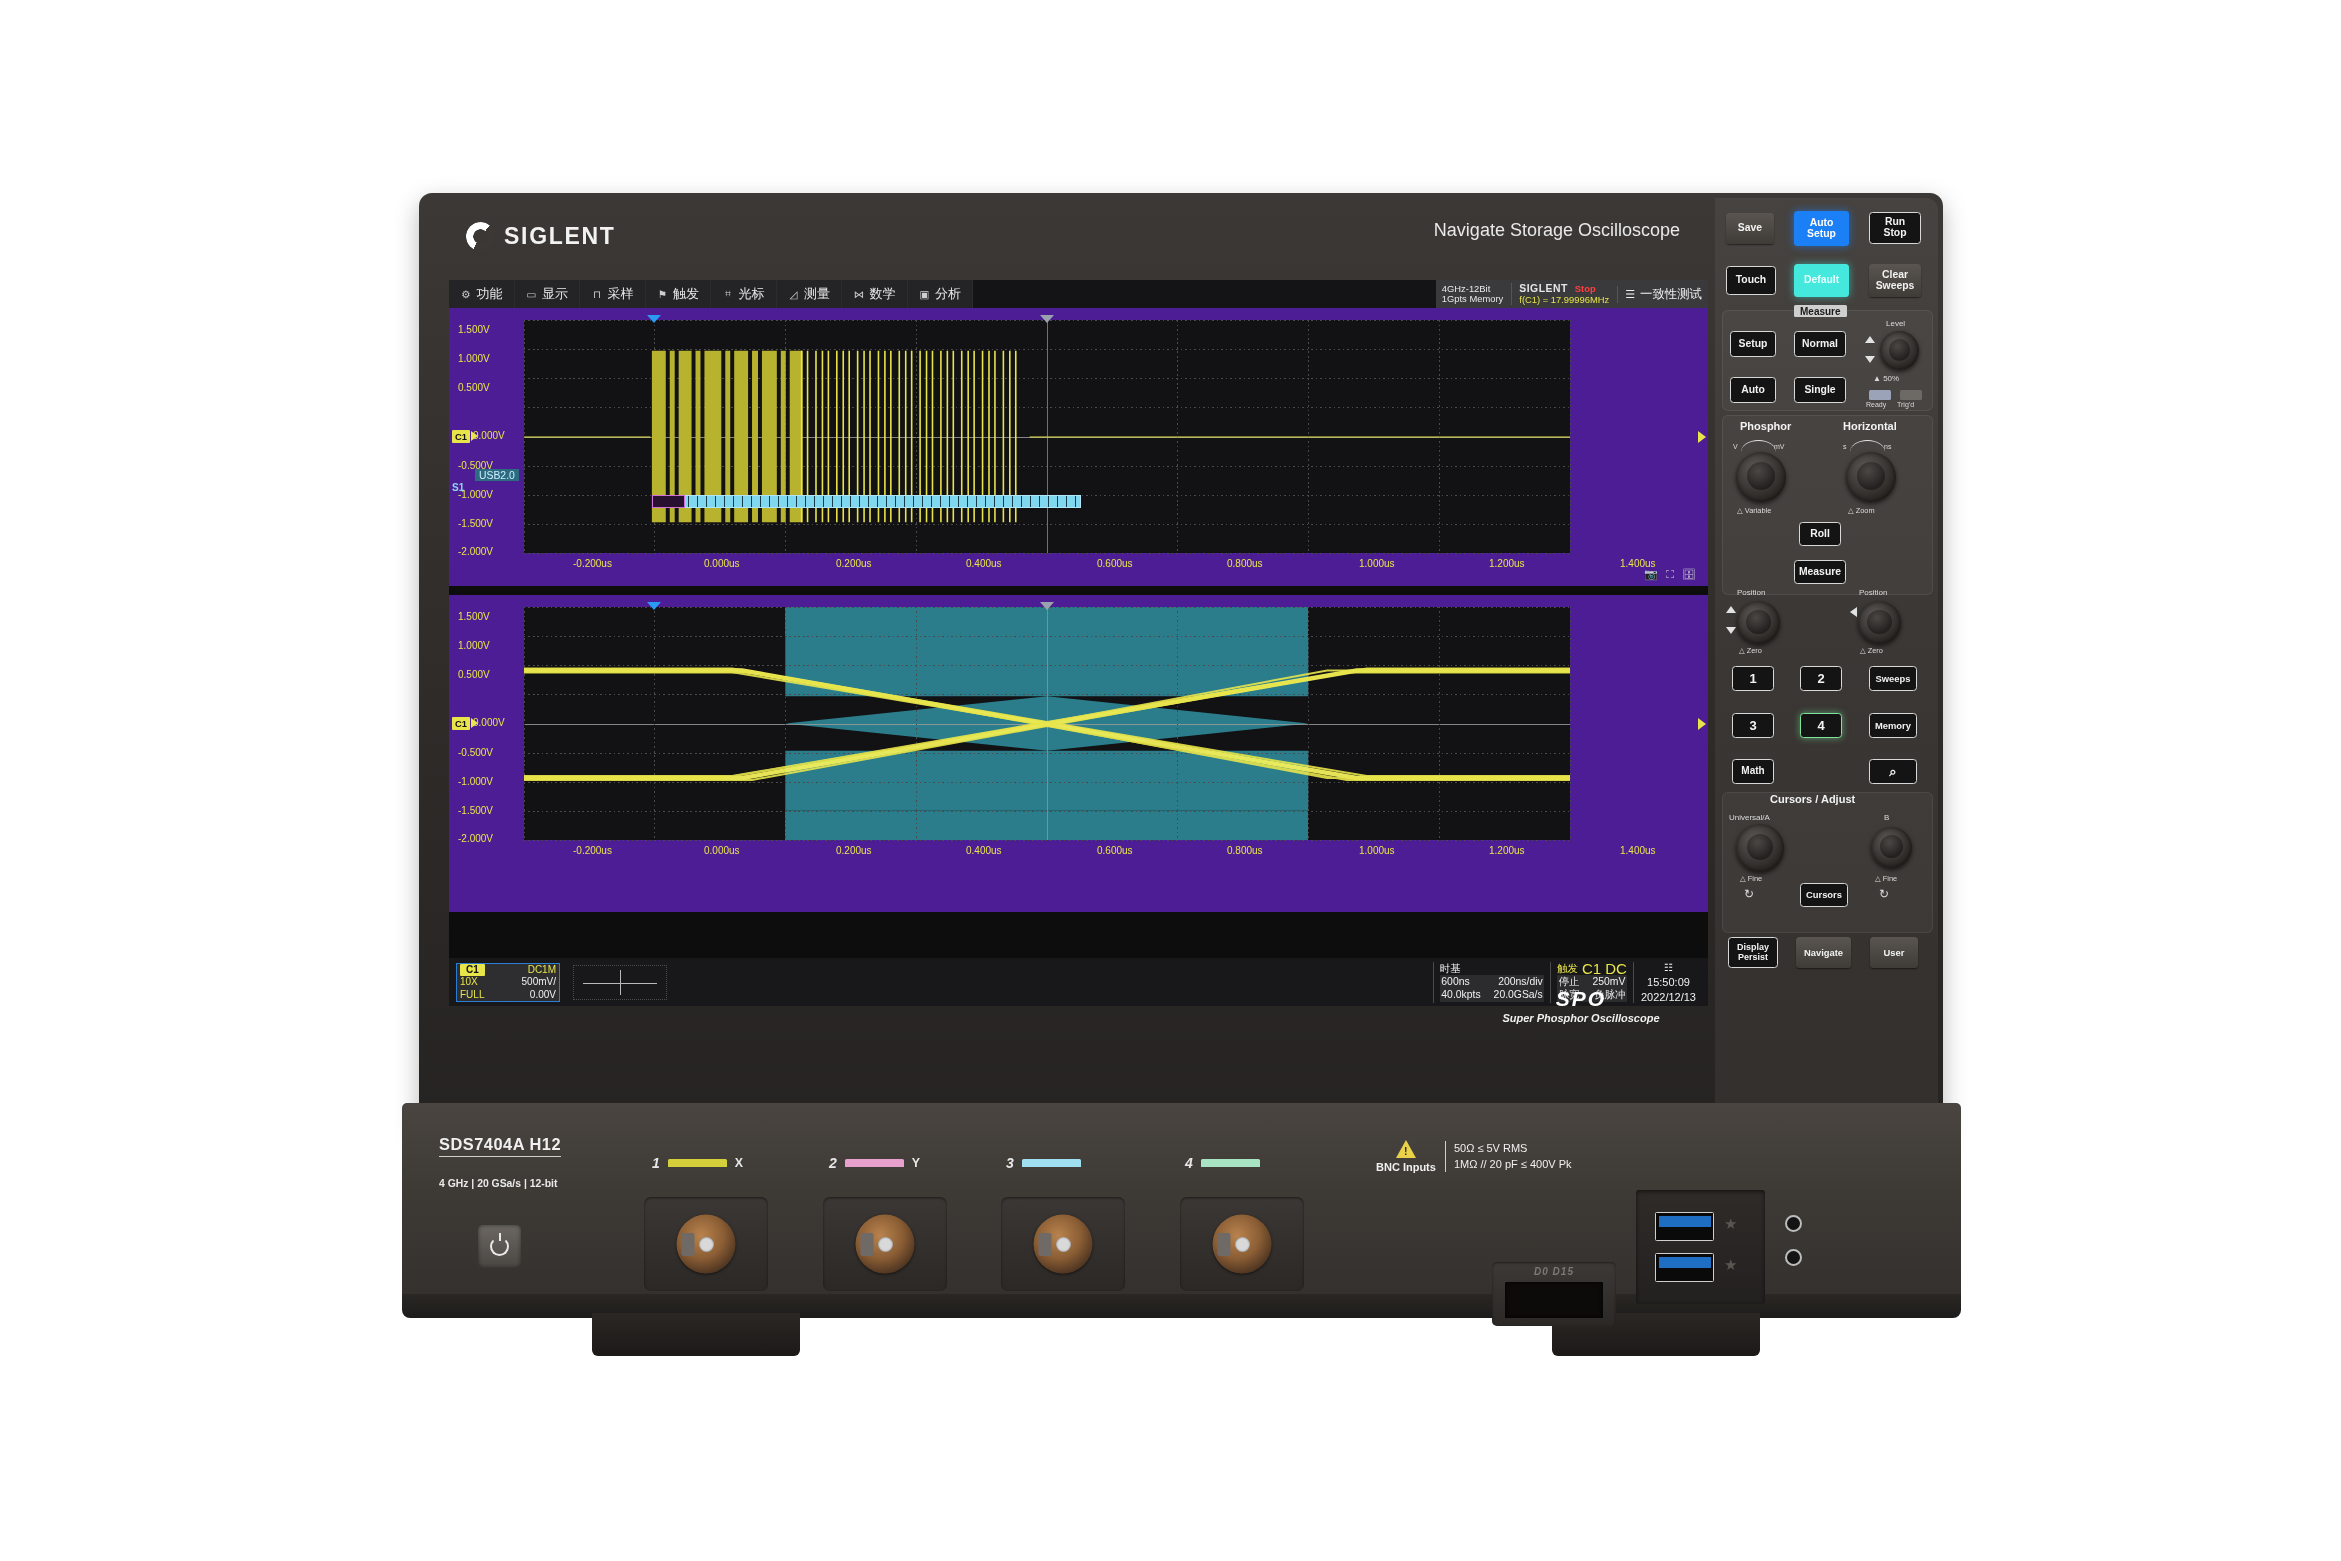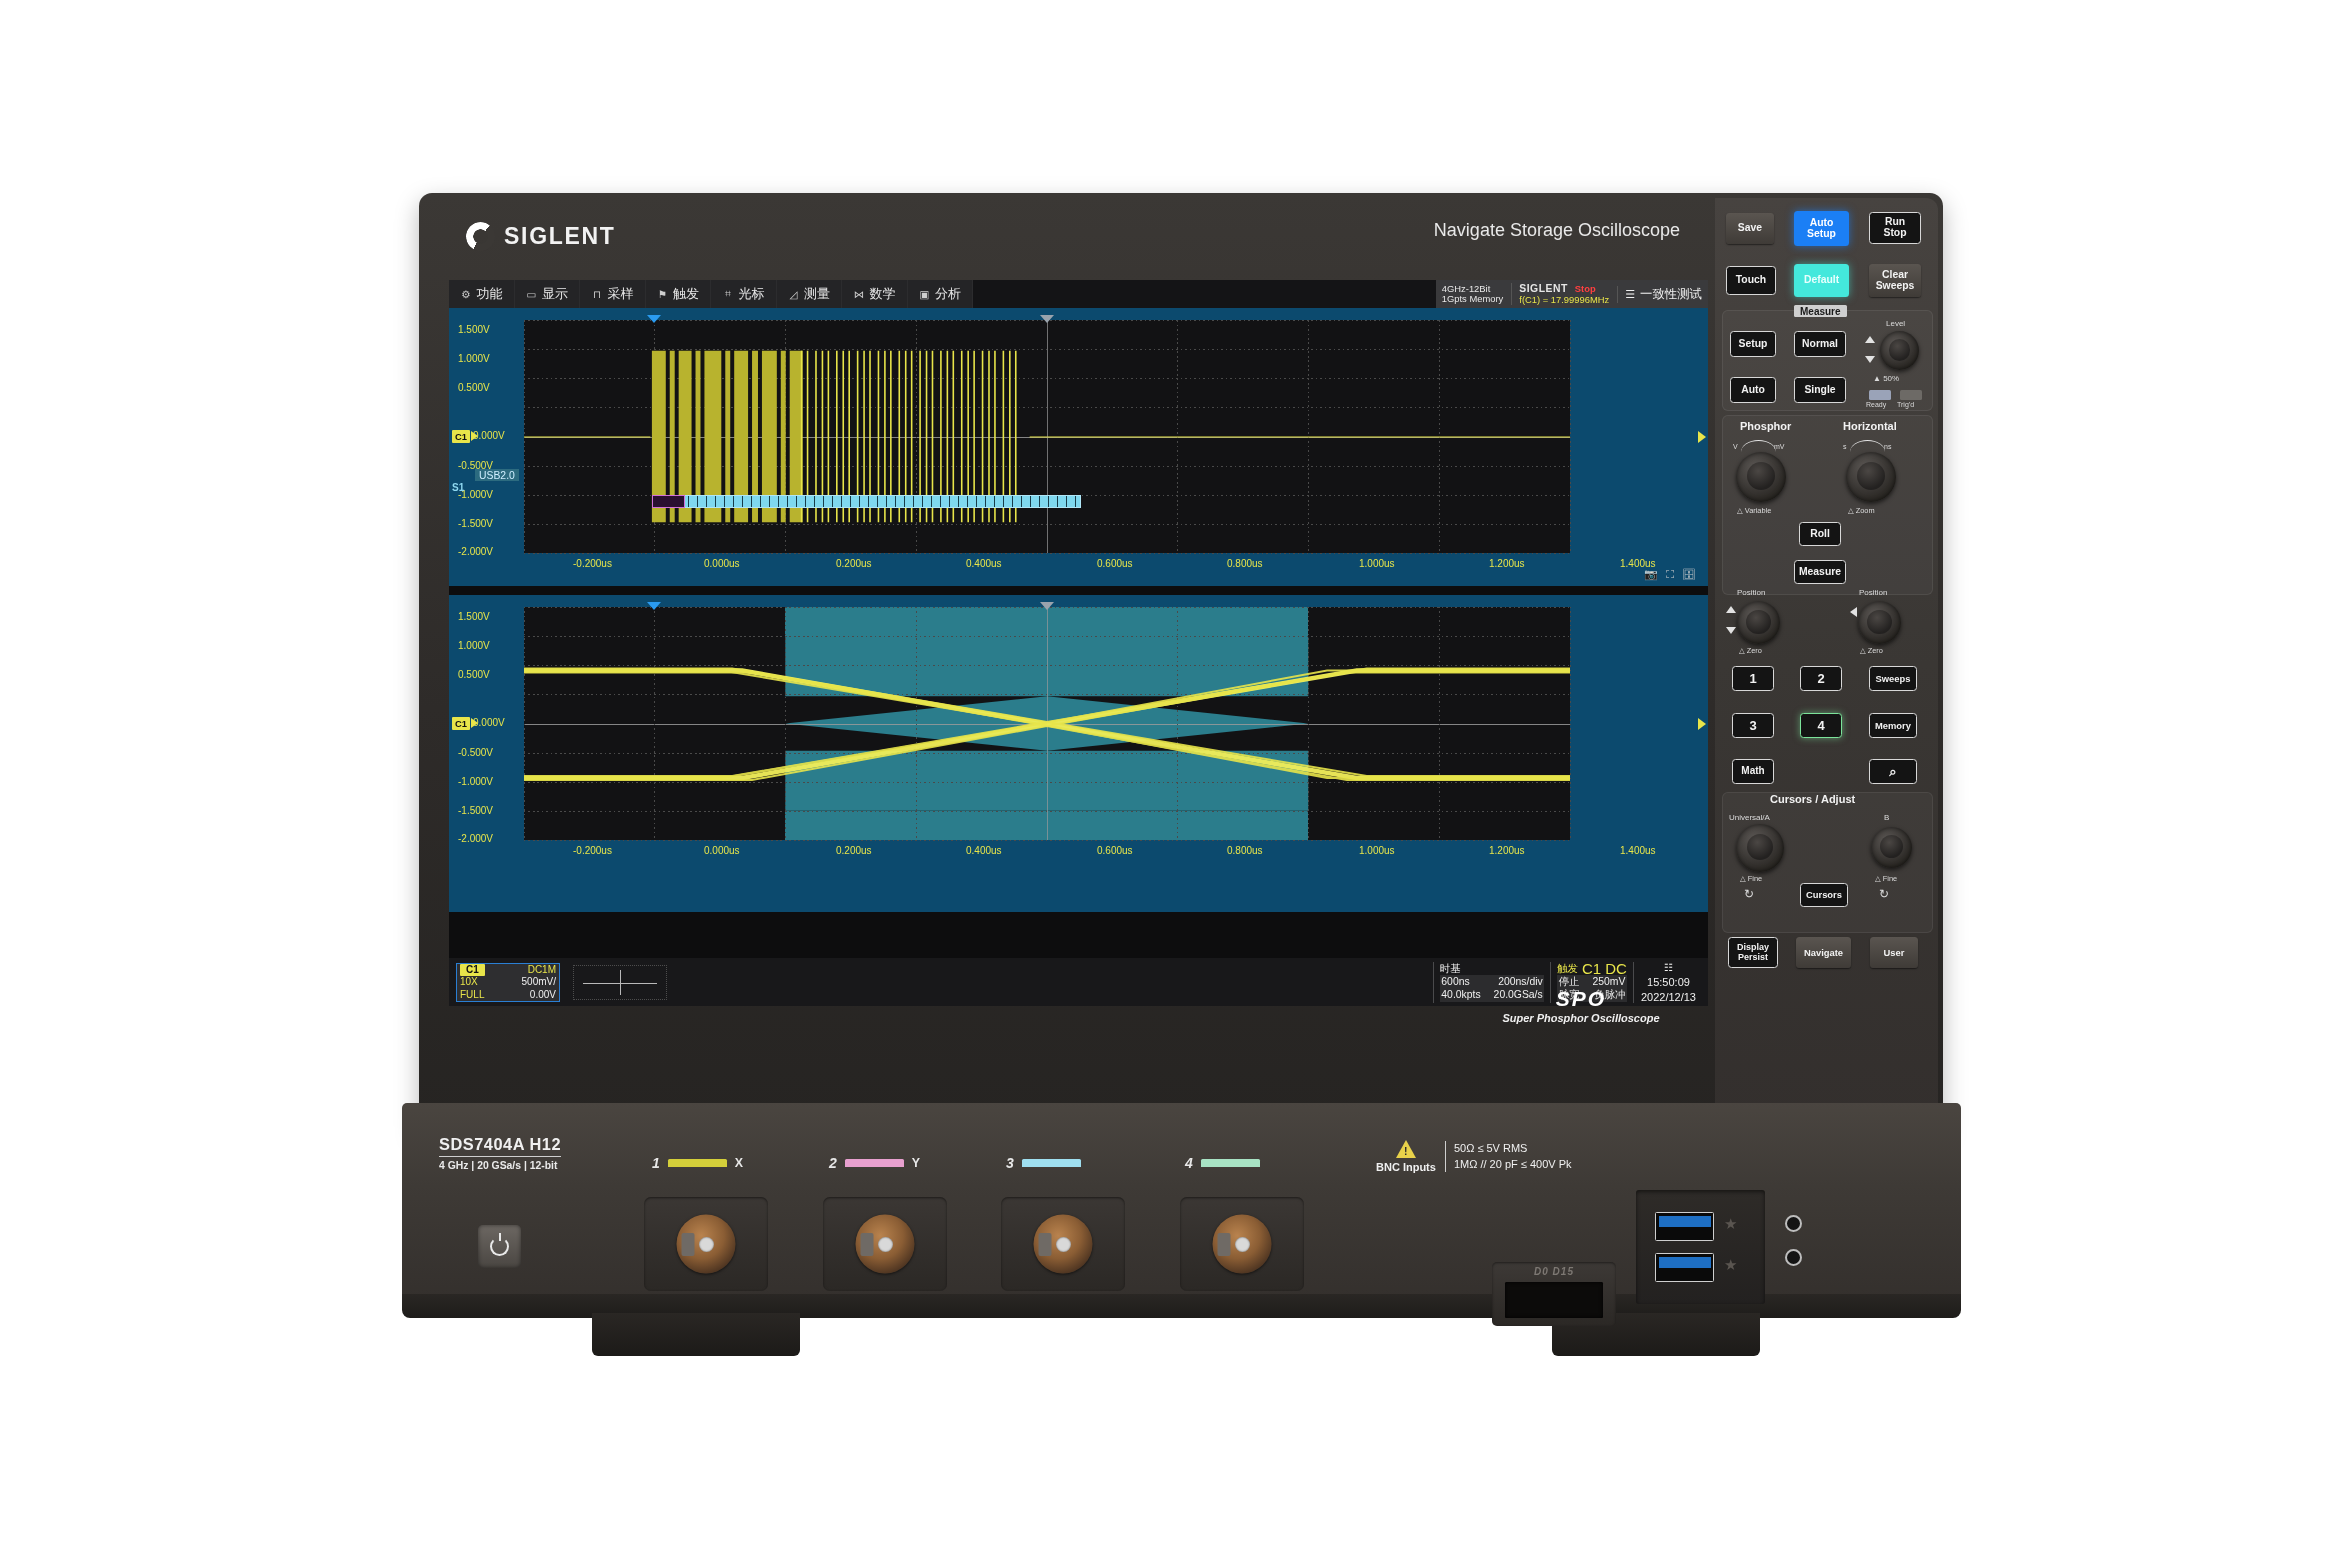--- a/index.html
+++ b/index.html
@@ -44,21 +44,21 @@
   #status-right{position:absolute;right:0;top:0;height:28px;background:#3a3a3c;
     display:flex;align-items:center;padding:0 6px;gap:8px;}
   .stat-col{display:flex;flex-direction:column;line-height:1.08;font-size:9.4px;color:#e9e9e9;}
   .stat-col.sep{border-left:0.5px solid #555;padding-left:7px;}
   .sig-brand{color:#e6e6e6;font-weight:bold;font-size:10.4px;letter-spacing:0.5px;}
   .sig-stop{color:#ff4040;font-size:9.4px;font-weight:bold;}
   .sig-freq{color:#e8e54a;font-size:9.4px;}
   .comp-test{color:#f0f0f0;font-size:12.4px;display:flex;align-items:center;gap:5px;}
 
   
-  .plot{position:absolute;left:0;background:#0c4a6e;}
+  .plot{position:absolute;left:0;background:#4c1d95;}
   .grid-area{position:absolute;background:#121214;}
   .gl-h{position:absolute;height:0.5px;width:100%;
     background:repeating-linear-gradient(90deg,#4a4a4a 0 1.5px,transparent 1.5px 4.5px);}
   .gl-v{position:absolute;width:0.5px;height:100%;
     background:repeating-linear-gradient(180deg,#4a4a4a 0 1.5px,transparent 1.5px 4.5px);}
   .gl-center-h{position:absolute;height:0.5px;width:100%;background:#9a9a9a;opacity:.85;}
   .gl-center-v{position:absolute;width:0.5px;height:100%;background:#9a9a9a;opacity:.7;}
   .vlabel{position:absolute;color:#e8e54a;font-size:10px;white-space:nowrap;}
   .tlabel{position:absolute;color:#e8e54a;font-size:10px;white-space:nowrap;}
   .tri-marker{position:absolute;width:0;height:0;border-left:7.4px solid transparent;
@@ -132,21 +132,21 @@
     border-right:5px solid transparent;border-top:7px solid #e2e2e2;}
   .arrow-lt{position:absolute;width:0;height:0;border-top:5px solid transparent;
     border-bottom:5px solid transparent;border-right:7px solid #e2e2e2;}
   .curve-arrow{position:absolute;width:35px;height:11px;
     border-top:1.5px solid #e6e6e6;border-radius:50%/100% 100% 0 0;}
 
   
   #model{left:439px;top:1135px;width:248px;}
   #model-name{color:#f0f0f0;font-size:16.4px;font-weight:bold;letter-spacing:0.5px;
     border-bottom:1px solid #cfcfcf;display:inline-block;padding-bottom:2px;}
-  #model-spec{color:#eaeaea;font-size:10.4px;font-weight:bold;margin-top:3px;}
+  #model-spec{color:#eaeaea;font-size:10.4px;font-weight:bold;margin-top:21px;}
   #power-btn{left:478px;top:1225px;width:43px;height:43px;border-radius:5px;
     background:linear-gradient(180deg,#6c6762,#4a4642);display:flex;align-items:center;
     justify-content:center;box-shadow:inset 0 0 4px rgba(0,0,0,.5);}
   .pwr-glyph{width:15px;height:15px;border:2px solid #e9e9e9;border-radius:50%;
     position:relative;border-top-color:transparent;}
   .pwr-glyph::before{content:"";position:absolute;left:50%;top:-6px;width:2px;height:8.4px;
     background:#e9e9e9;transform:translateX(-50%);}
   .bnc-plate{position:absolute;top:1197px;width:124px;height:94px;border-radius:7px;
     background:linear-gradient(180deg,#3b3734 0%,#2b2825 100%);
     box-shadow:inset 0 1px 2.5px rgba(0,0,0,.55);}

